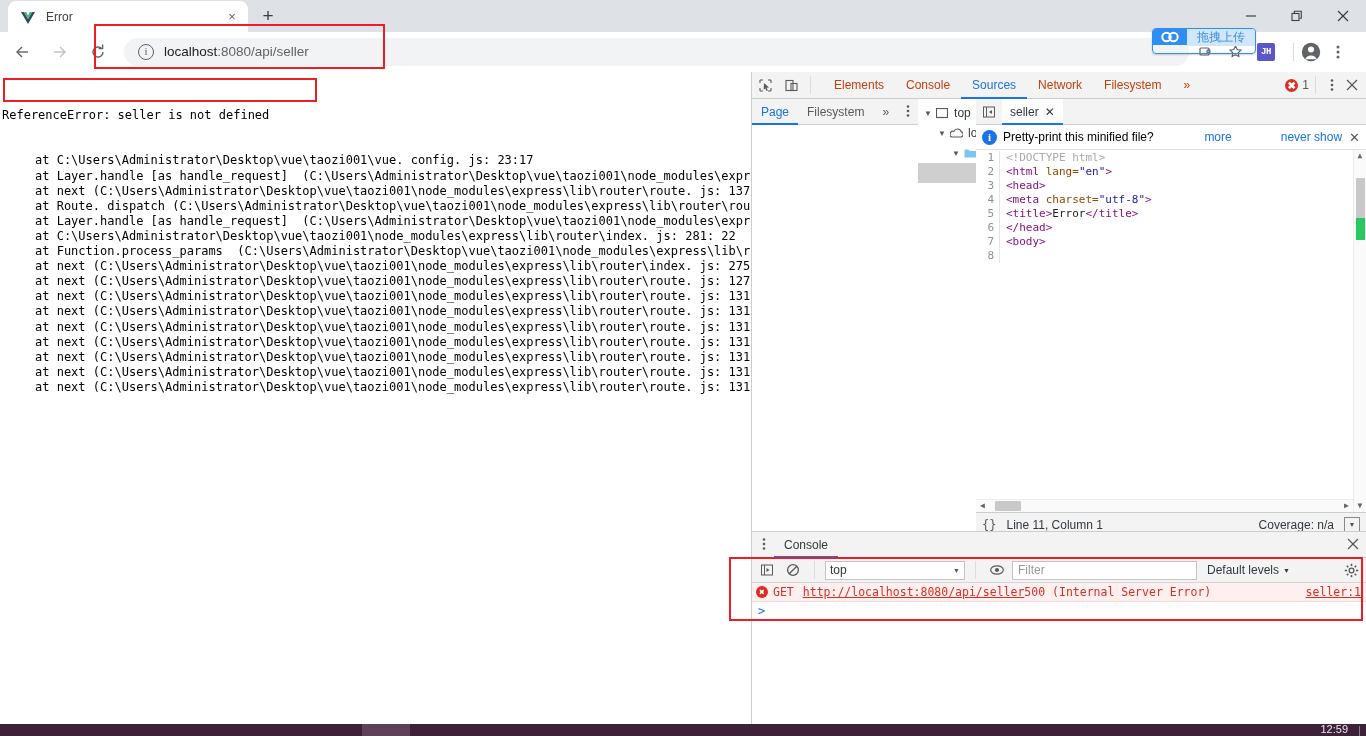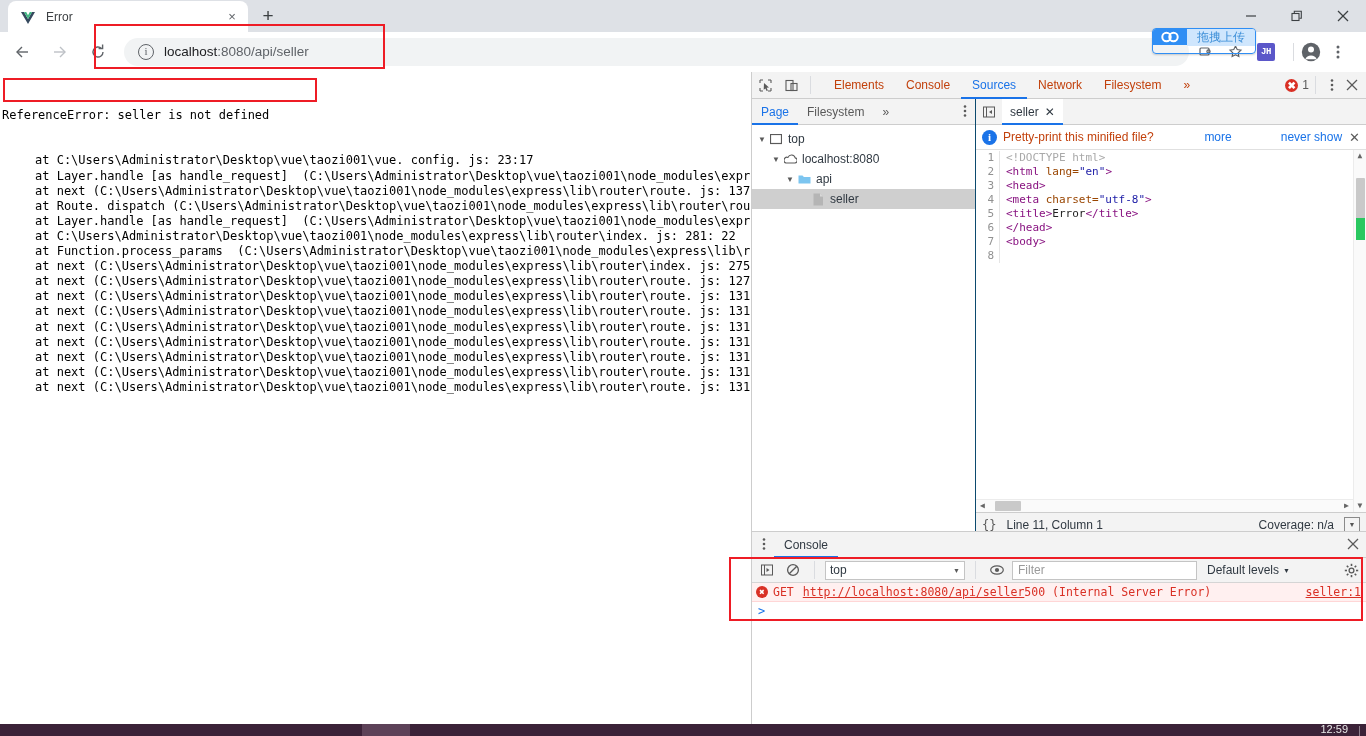--- a/index.html
+++ b/index.html
@@ -139,21 +139,21 @@
   .dt-tab.active { color: #1a73e8; box-shadow: inset 0 -2px 0 #1a73e8; }
   .dt-right { margin-left: auto; display: flex; align-items: center; padding-right: 4px; }
   .errcount { display: flex; align-items: center; gap: 4px; color: #5a5a5a; }
   .err-dot {
     width: 13px; height: 13px; border-radius: 50%; background: #d93025; color: #fff;
     font-size: 10px; line-height: 13px; text-align: center; font-weight: bold;
   }
   .kebab { width: 20px; text-align: center; color: #5a5a5a; line-height: 10px; font-size: 13px; letter-spacing: 0; }
 
   .dt-body { display: flex; height: 437px; }
-  .nav-pane { width: 224px; border-right: 1px solid #0c4a6e; display: flex; flex-direction: column; }
+  .nav-pane { width: 224px; border-right: 6px solid #0c4a6e; display: flex; flex-direction: row; }
   .nav-tabs {
     height: 26px; border-bottom: 1px solid #cdcdcd; background: #f3f3f3;
     display: flex; align-items: center;
   }
   .nav-tab { padding: 0 9px; height: 26px; display: flex; align-items: center; color: #5a5a5a; font-size: 12px; }
   .nav-tab.active { color: #1a73e8; box-shadow: inset 0 -2px 0 #1a73e8; }
   .tree { padding: 4px 0 0 0; font-size: 12px; color: #303942; flex: 1; background: #fff; }
   .tnode { height: 20px; display: flex; align-items: center; white-space: nowrap; }
   .tnode.sel { background: #cfcfcf; }
   .tw { width: 12px; font-size: 8px; color: #5a5a5a; text-align: center; flex: 0 0 12px; }
@@ -172,21 +172,21 @@
   }
   .infobar {
     height: 25px; background: #fff; border-bottom: 1px solid #e0e0e0;
     display: flex; align-items: center; padding: 0 6px; gap: 6px;
   }
   .info-i {
     width: 15px; height: 15px; border-radius: 50%; background: #1a73e8; color: #fff;
     font-size: 11px; line-height: 15px; text-align: center;
     font-family: "Liberation Serif", serif; font-weight: bold;
   }
-  .info-text { font-size: 12px; color: #c2410c; }
+  .info-text { font-size: 12px; color: #000000; }
   .info-links { margin-left: auto; display: flex; align-items: center; gap: 7px; }
   .info-links a { color: #1a73e8; font-size: 12px; text-decoration: none; margin-left: 42px; }
   .code {
     flex: 1; position: relative; overflow: hidden;
     font-family: "DejaVu Sans Mono", monospace; font-size: 11px; line-height: 14px;
     background: #fff;
   }
   .code-inner { display: flex; padding-top: 1px; }
   .gutter {
     width: 24px; text-align: right; color: #919191; padding-right: 5px;

